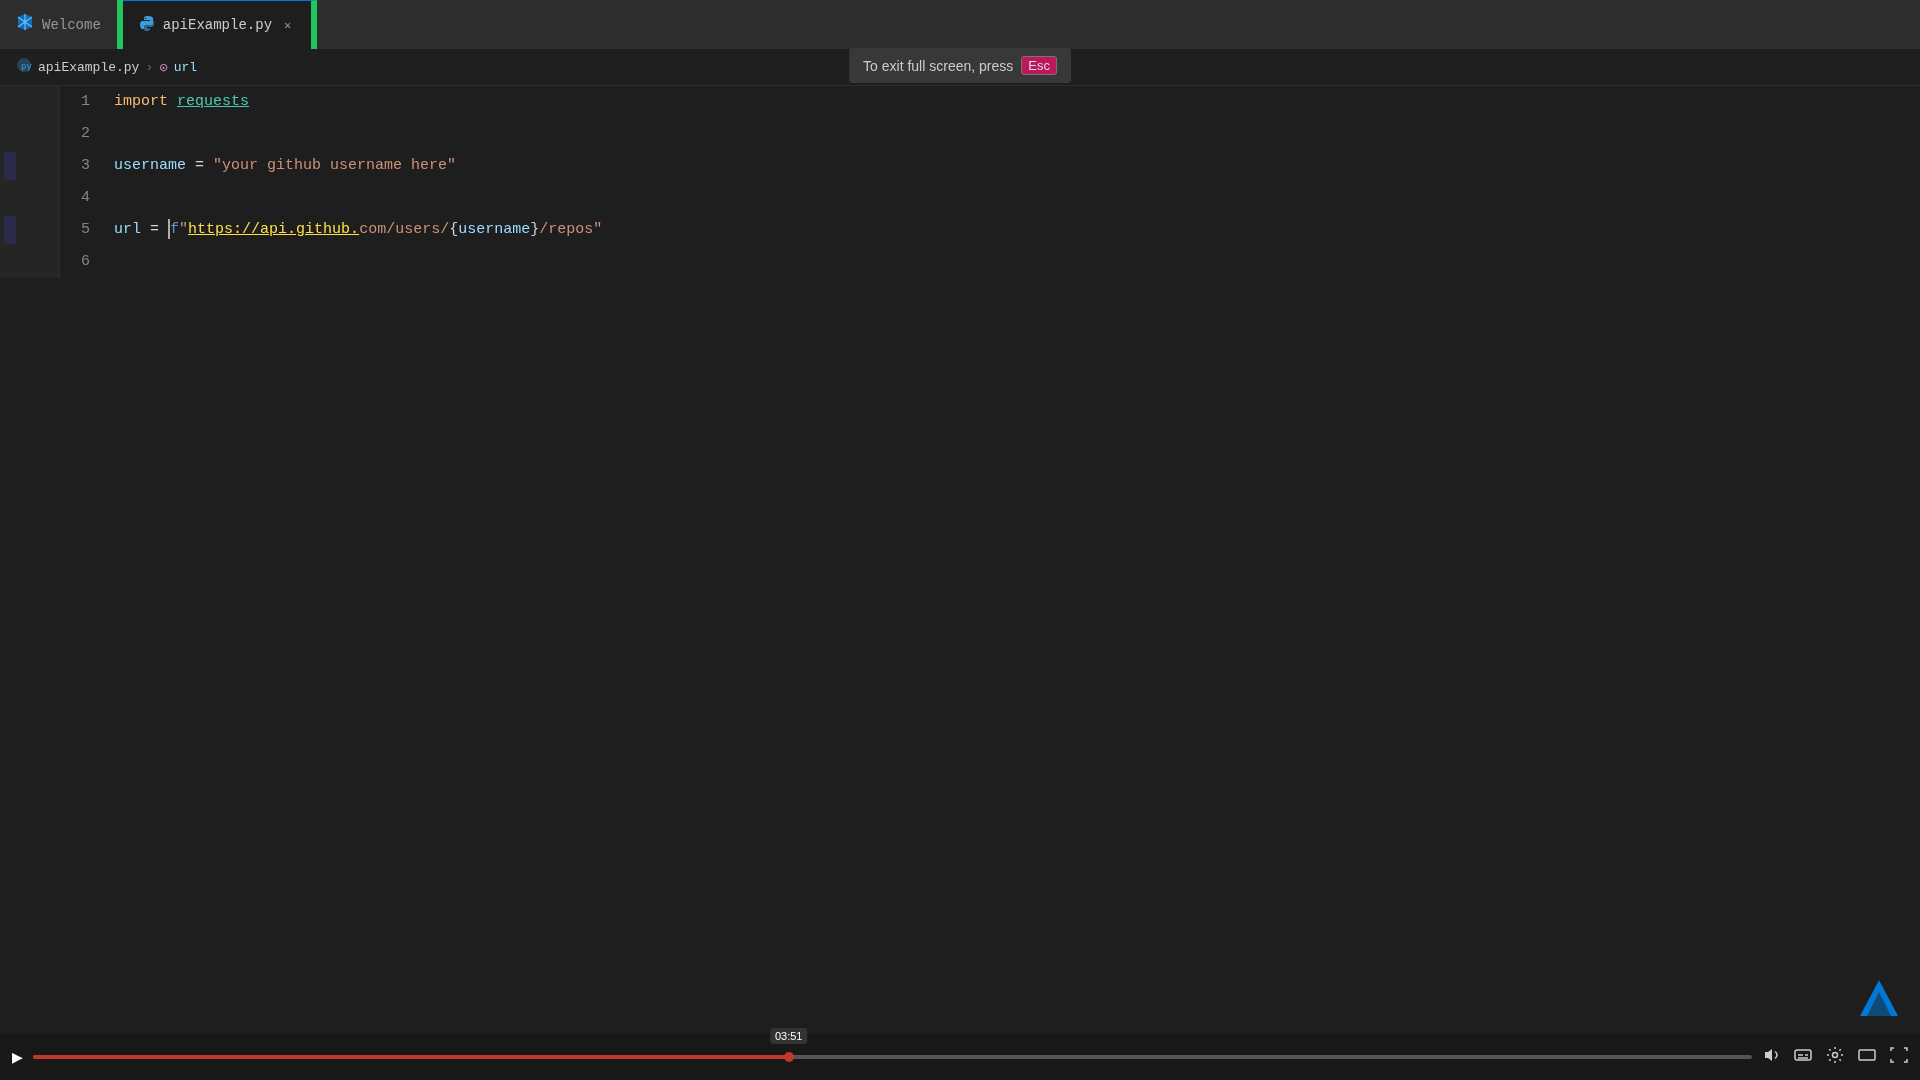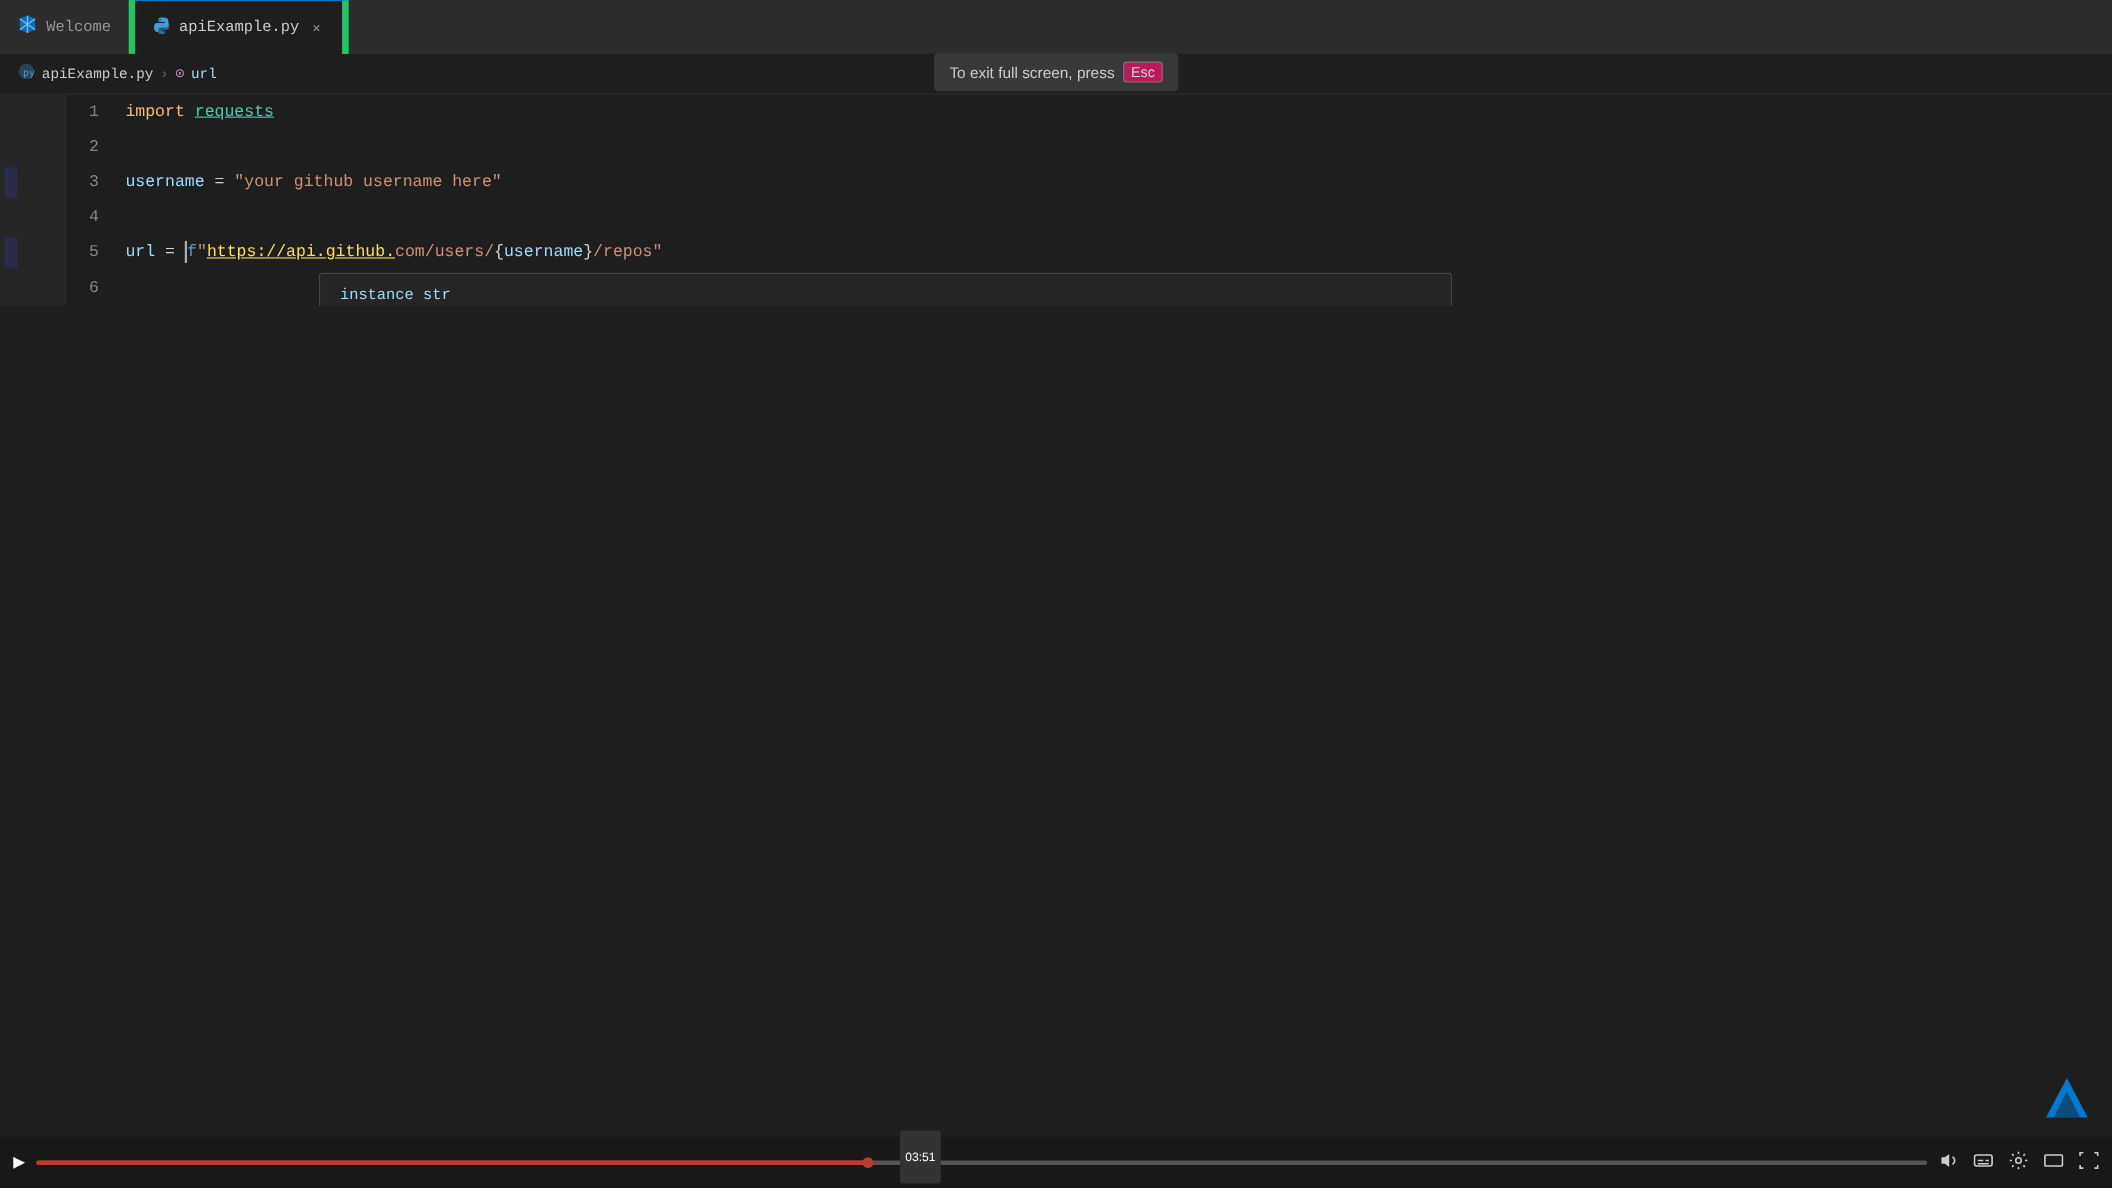--- a/index.html
+++ b/index.html
@@ -256,23 +256,22 @@
     }
     .time-badge {
       position: absolute;
       top: -24px;
       left: 44%;
       transform: translateX(-50%);
       background: #333;
       color: #fff;
       font-size: 11px;
       font-family: sans-serif;
-      padding: 18px 5px;
+      padding: 2px 5px;
       border-radius: 3px;
-      margin-left: 48px;
     }
     .video-controls-right {
       display: flex;
       align-items: center;
       gap: 14px;
       flex-shrink: 0;
     }
     .ctrl-icon {
       color: #ccc;
       font-size: 16px;
@@ -372,26 +371,20 @@
     <div class="code-line">
       <span class="line-number">5</span>
       <span class="line-content"><span class="kw-variable">url</span> <span class="kw-operator">=</span> <span class="cursor"></span><span style="color:#569cd6;">f</span><span class="kw-string">"</span><span class="kw-string-url">https://api.github.</span><span style="color:#ce9178;">com/users/</span><span style="color:#d4d4d4;">{</span><span class="kw-template-var">username</span><span style="color:#d4d4d4;">}</span><span class="kw-string">/repos"</span></span>
     </div>
 
     <div class="code-line">
       <span class="line-number">6</span>
       <span class="line-content"> </span>
     </div>
 
-    <div class="hover-popup">
-      <div class="hover-popup-content">
-        <div class="hover-type-line">instance str</div>
-
-      </div>
-    </div>
   </div>
 </div>
 
 <div class="logo-area">
   <svg width="42" height="42" viewBox="0 0 42 42">
     <polygon points="21,2 40,38 2,38" fill="#0078d4"></polygon>
     <polygon points="21,14 33,38 9,38" fill="#1e1e1e" opacity="0.5"></polygon>
   </svg>
 </div>
 

